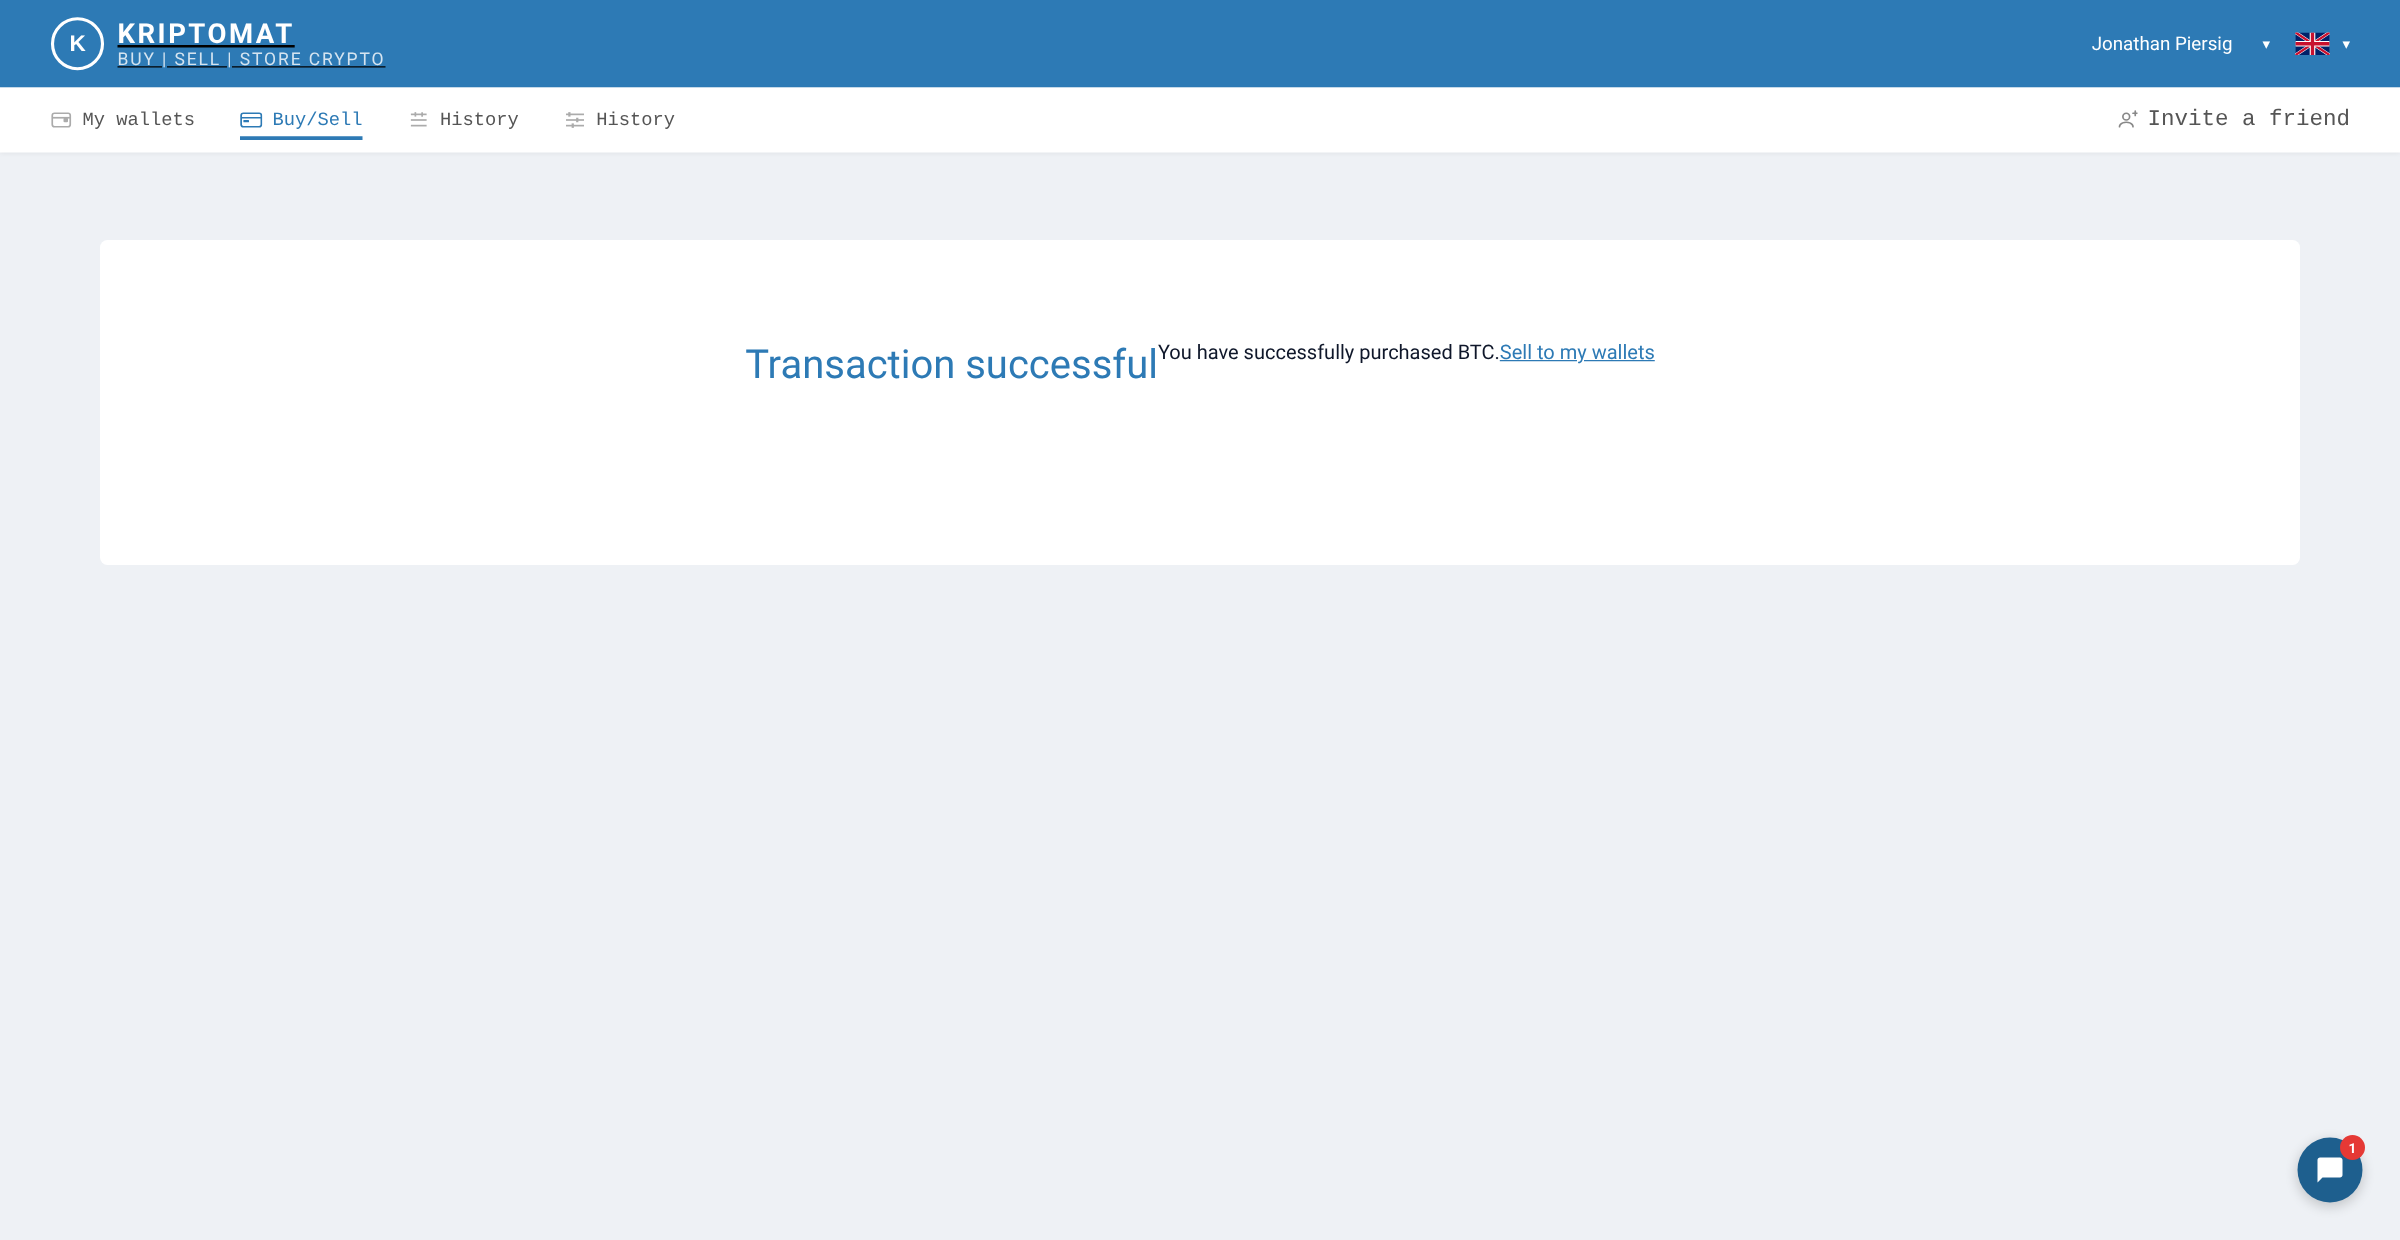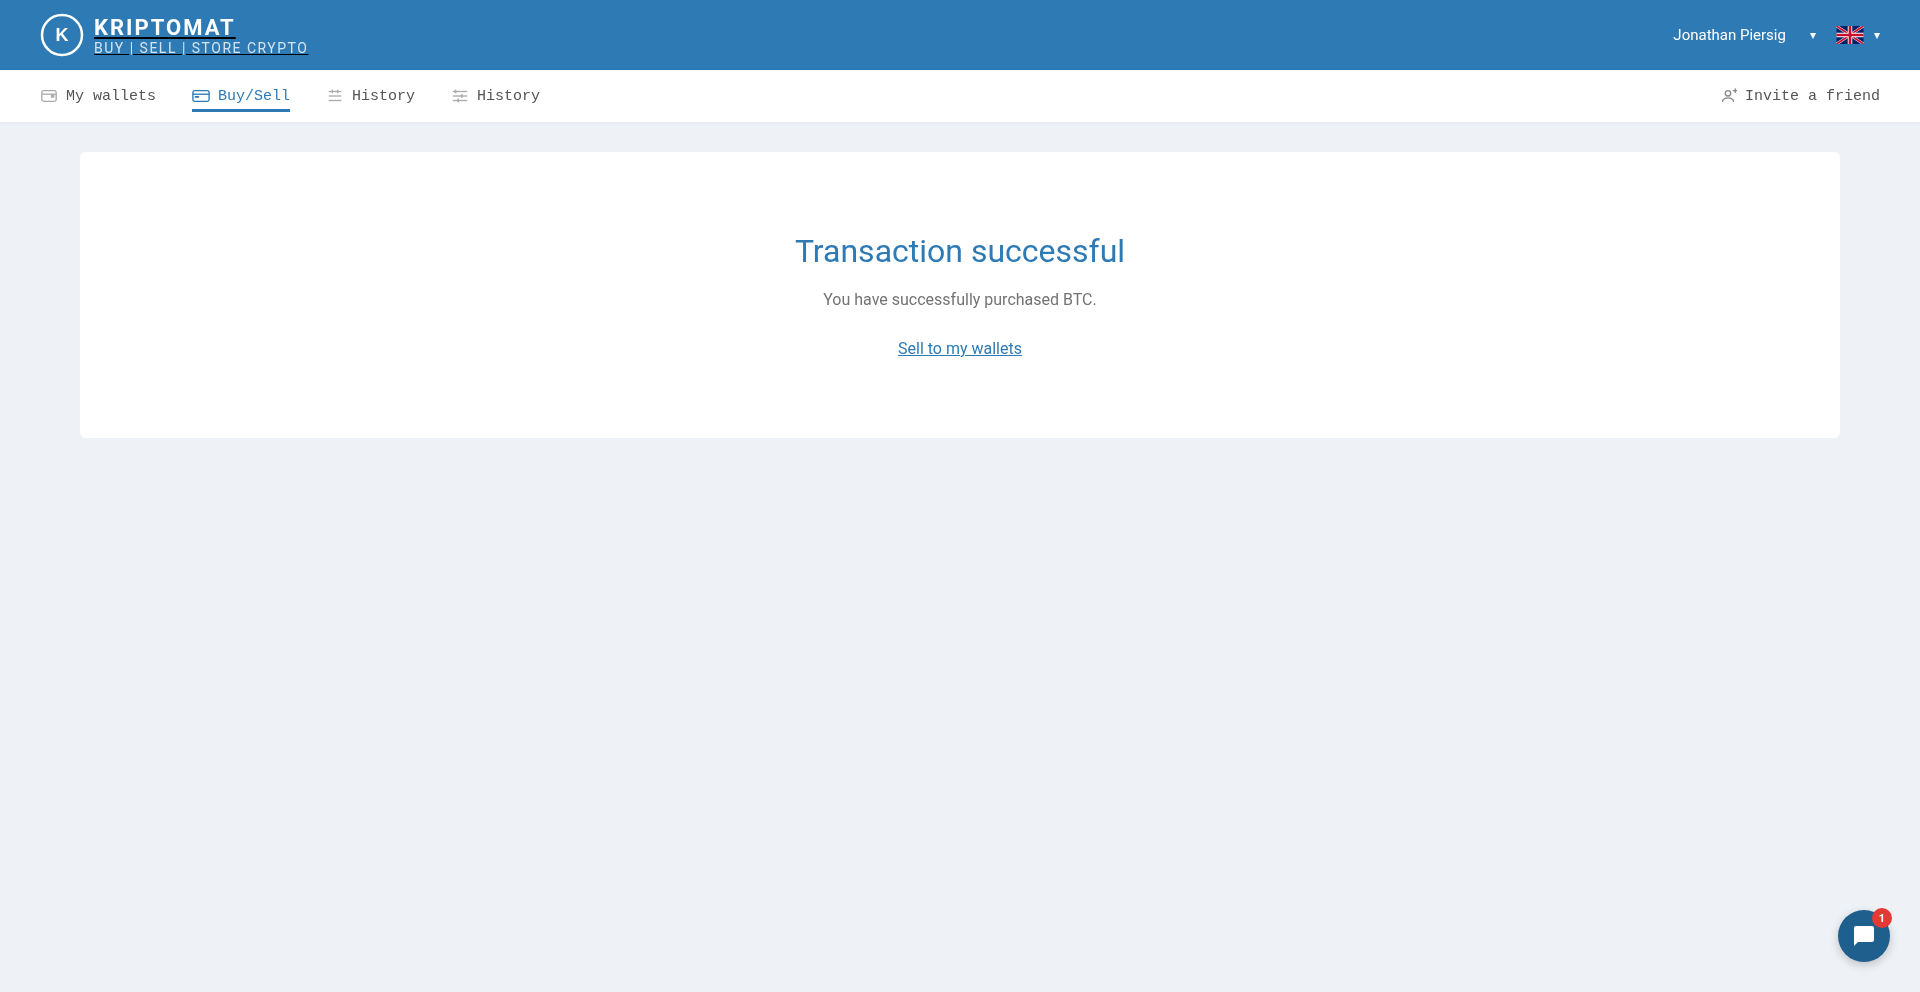--- a/index.html
+++ b/index.html
@@ -122,53 +122,53 @@
       height: 18px;
       opacity: 0.7;
     }
 
     .nav-item.active .nav-icon {
       opacity: 1;
     }
 
     .invite-friend {
       display: flex;
-      align-items: flex-end;
+      align-items: center;
       gap: 8px;
       color: #555;
-      font-size: 15px;
+      font-size: 18px;
       cursor: pointer;
     }
 
     
     .main-content {
       padding: 30px 80px;
     }
 
     .content-card {
       background: white;
       border-radius: 6px;
       padding: 80px 40px;
       text-align: center;
       min-height: 260px;
       display: flex;
-      flex-direction: column;
-      align-items: center;
+      flex-direction: row;
       justify-content: center;
+      margin-top: 40px;
     }
 
     .success-title {
       color: #2d7ab5;
       font-size: 32px;
       font-weight: 400;
       margin-bottom: 20px;
     }
 
     .success-subtitle {
-      color: #737373;
+      color: #0f172a;
       font-size: 16px;
       margin-bottom: 30px;
     }
 
     .back-link {
       color: #2d7ab5;
       font-size: 16px;
       text-decoration: underline;
       cursor: pointer;
     }

